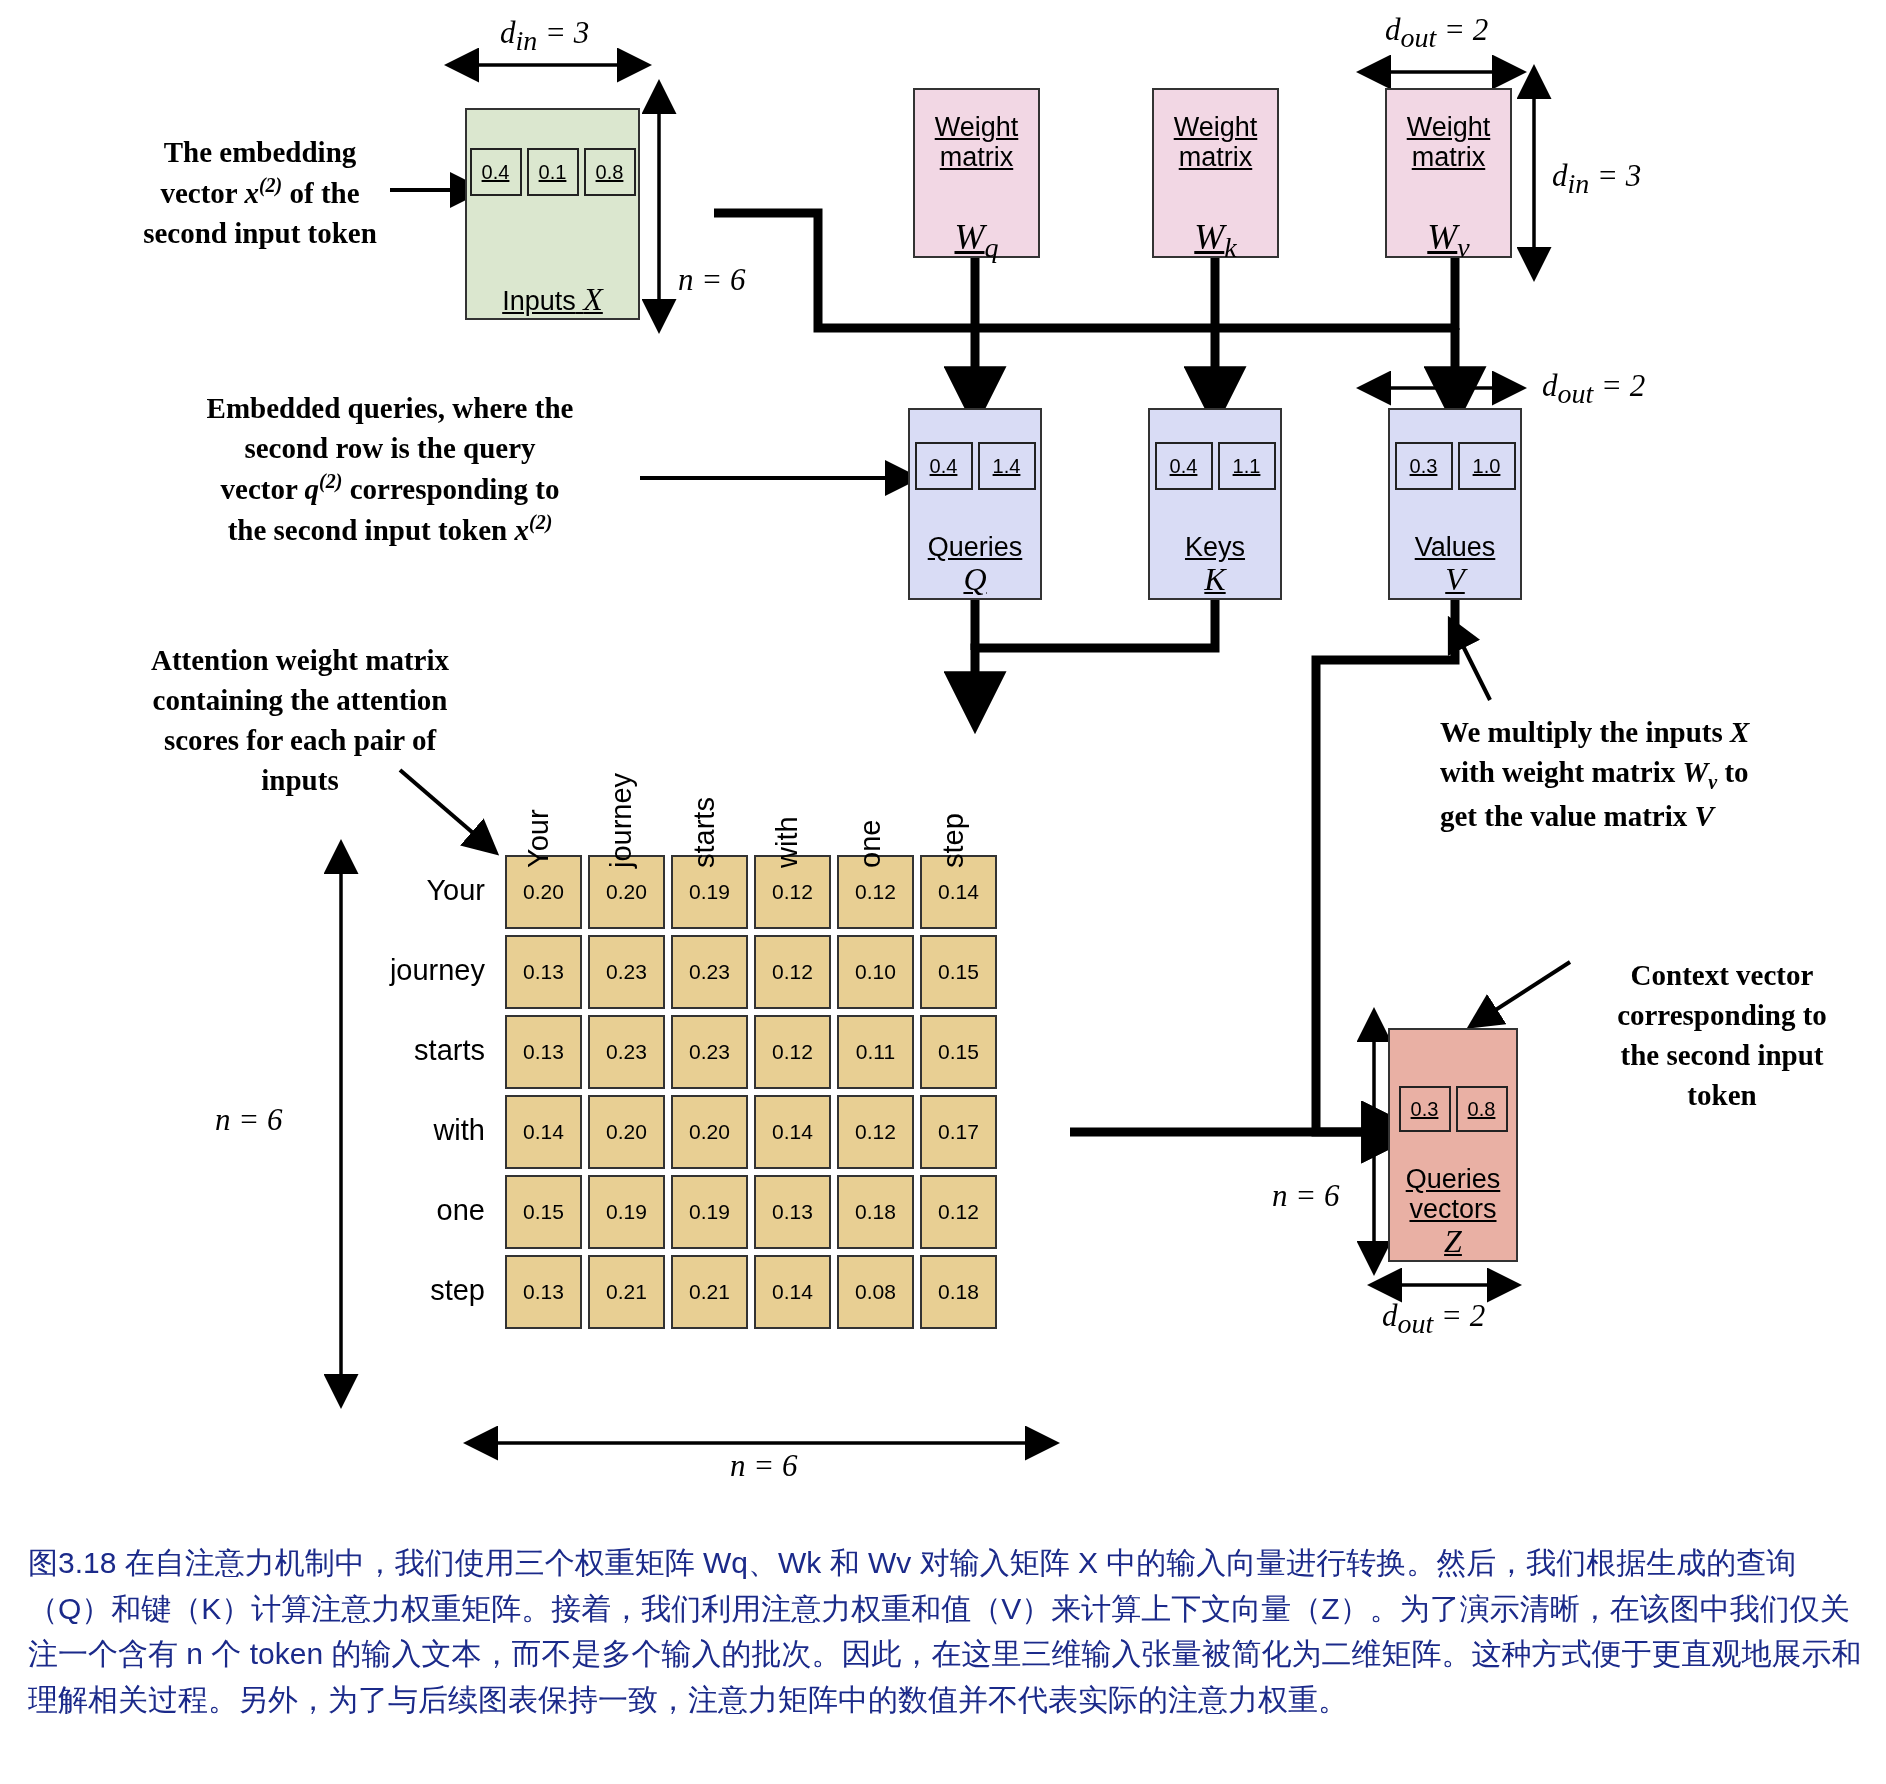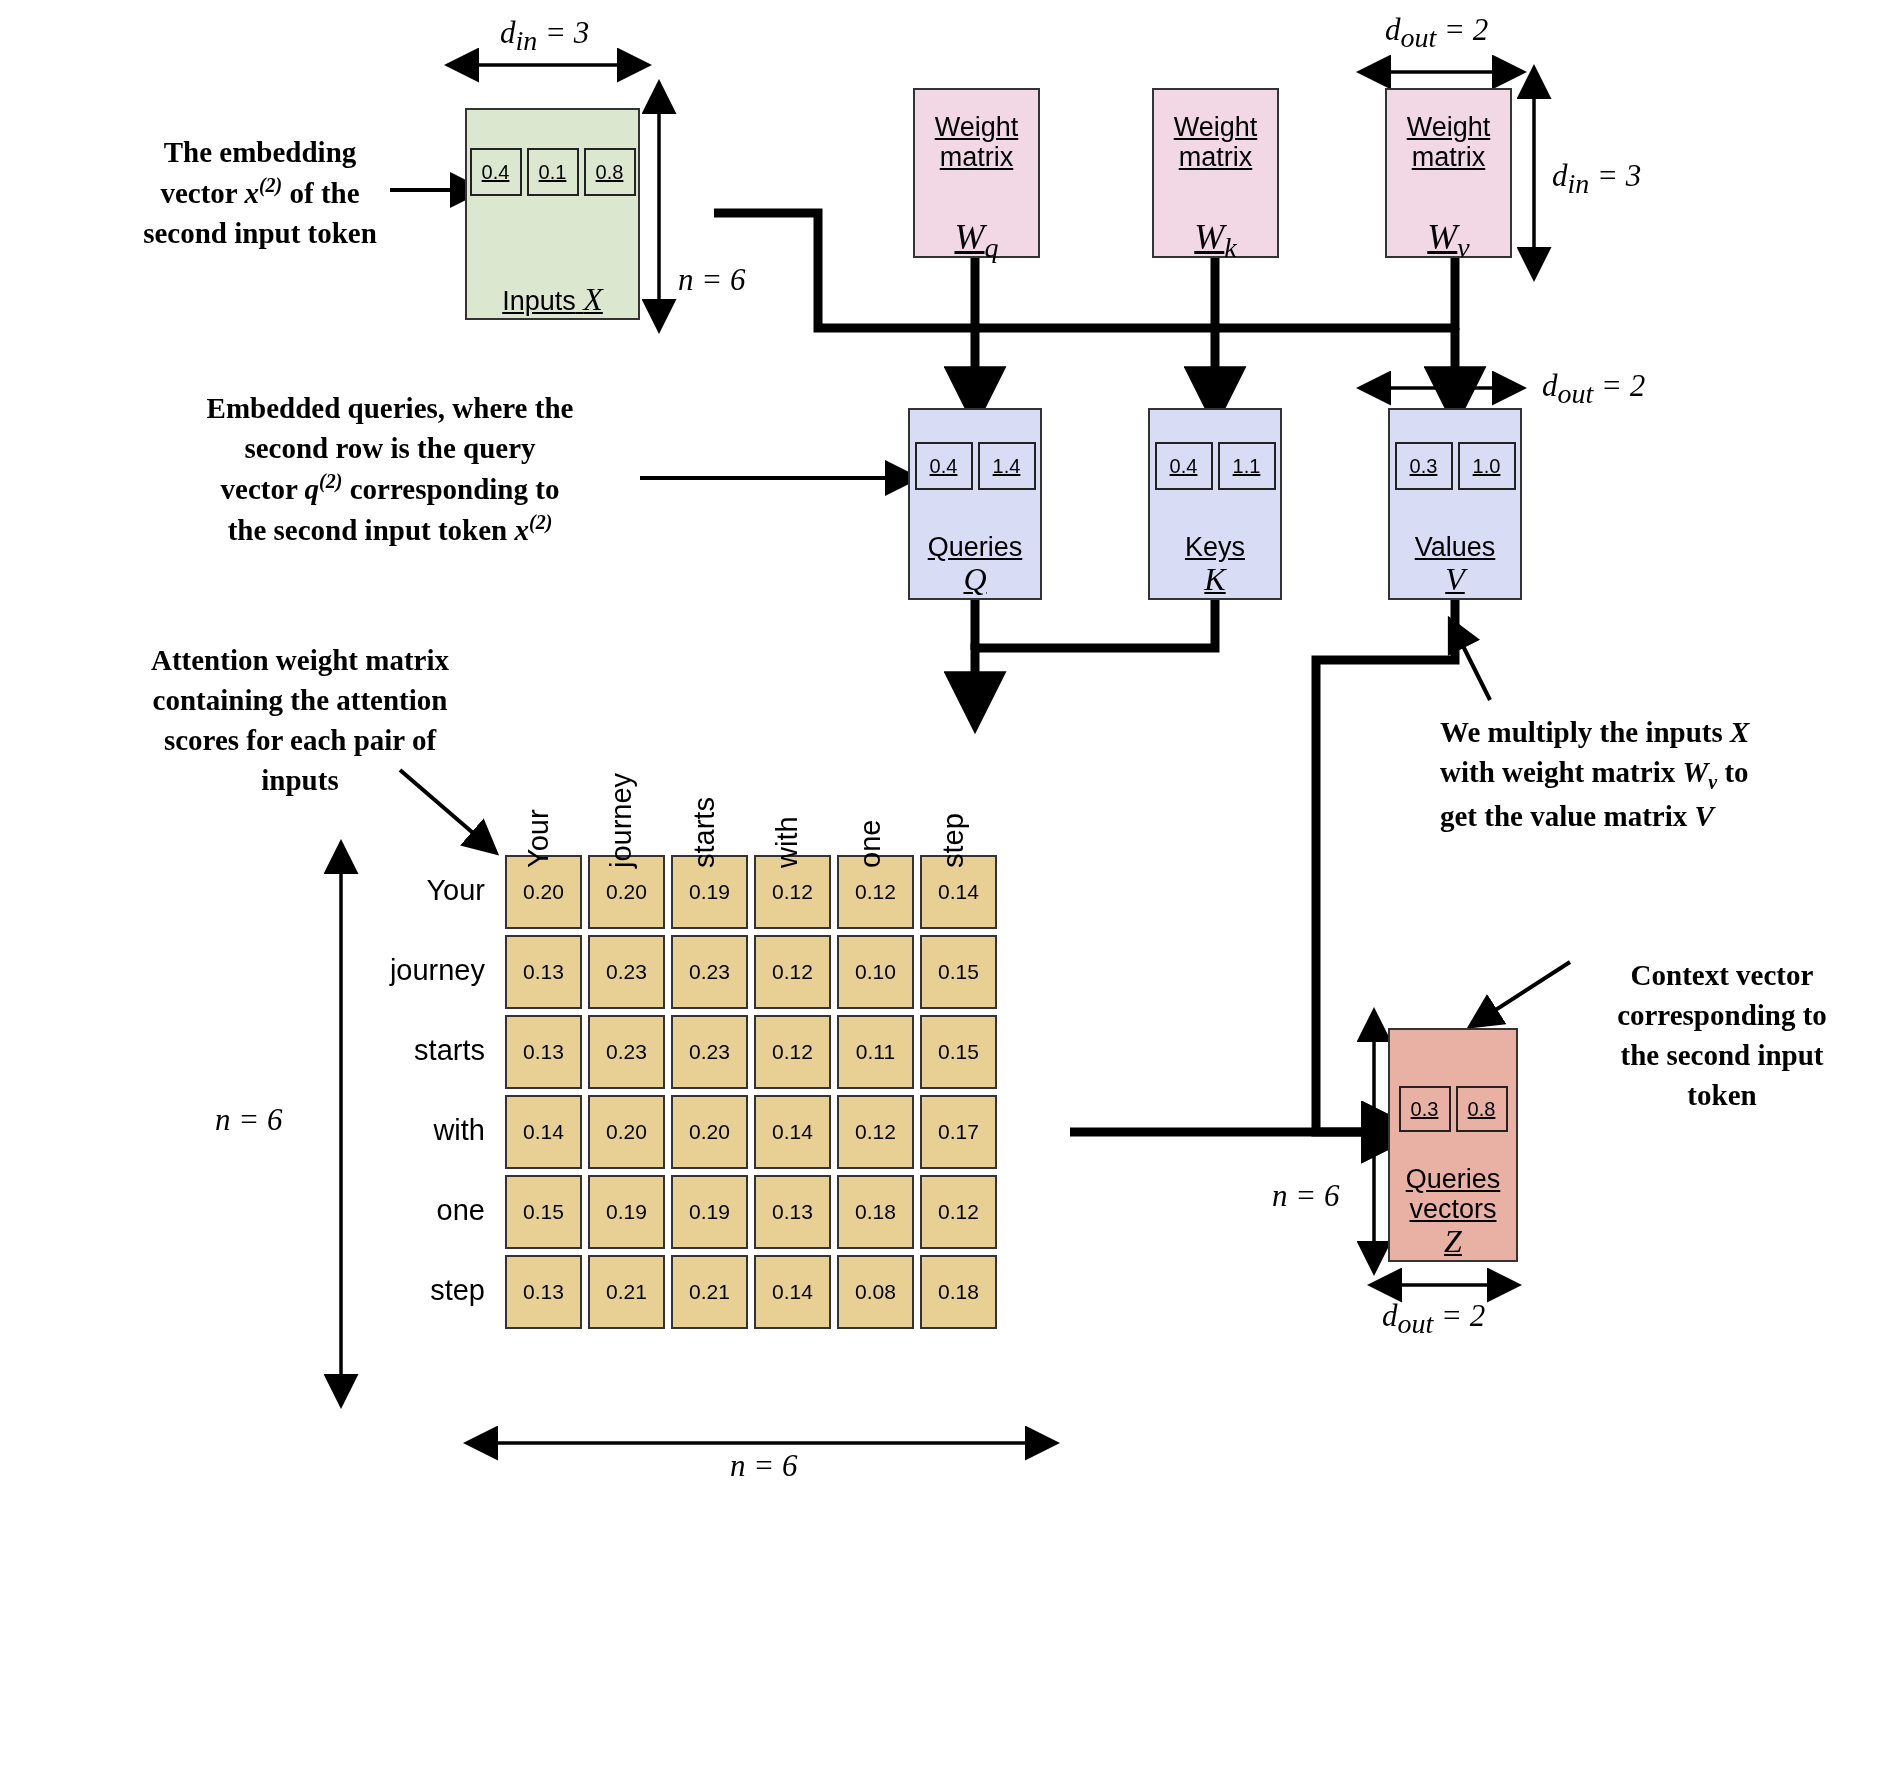--- a/index.html
+++ b/index.html
@@ -328,13 +328,14 @@
   <div class="annot" style="left:1440px;top:712px;width:400px;text-align:left;">
     We multiply the inputs <span class="it">X</span><br>
     with weight matrix <span class="it">W<span style="font-size:20px;vertical-align:sub;">v</span></span> to<br>
     get the value matrix <span class="it">V</span>
   </div>
 
   <div class="annot" style="left:1562px;top:955px;width:320px;text-align:center;">
     Context vector<br>corresponding to<br>the second input<br>token
   </div>
 
+  <div class="caption">图3.18 在自注意力机制中，我们使用三个权重矩阵 Wq、Wk 和 Wv 对输入矩阵 X 中的输入向量进行转换。然后，我们根据生成的查询（Q）和键（K）计算注意力权重矩阵。接着，我们利用注意力权重和值（V）来计算上下文向量（Z）。为了演示清晰，在该图中我们仅关注一个含有 n 个 token 的输入文本，而不是多个输入的批次。因此，在这里三维输入张量被简化为二维矩阵。这种方式便于更直观地展示和理解相关过程。另外，为了与后续图表保持一致，注意力矩阵中的数值并不代表实际的注意力权重。</div>
 </div>
 
 </body></html>

